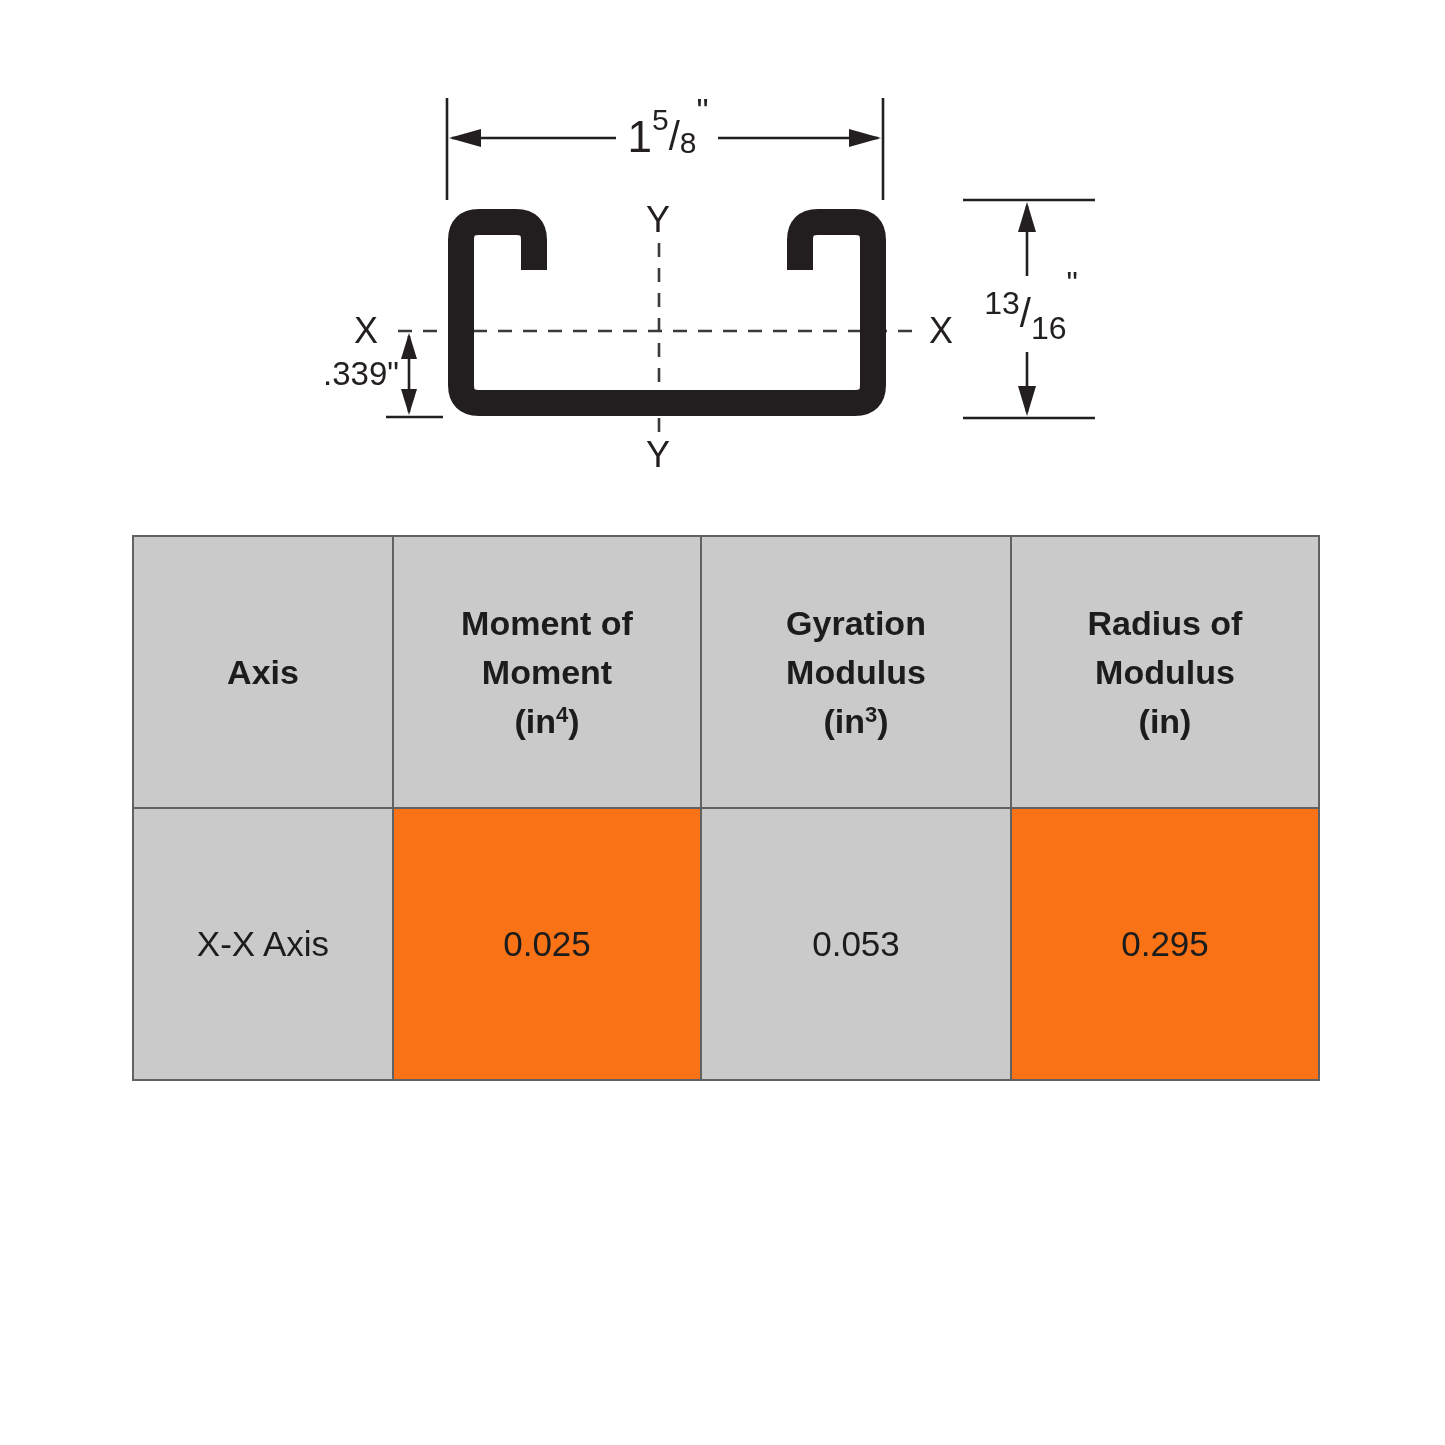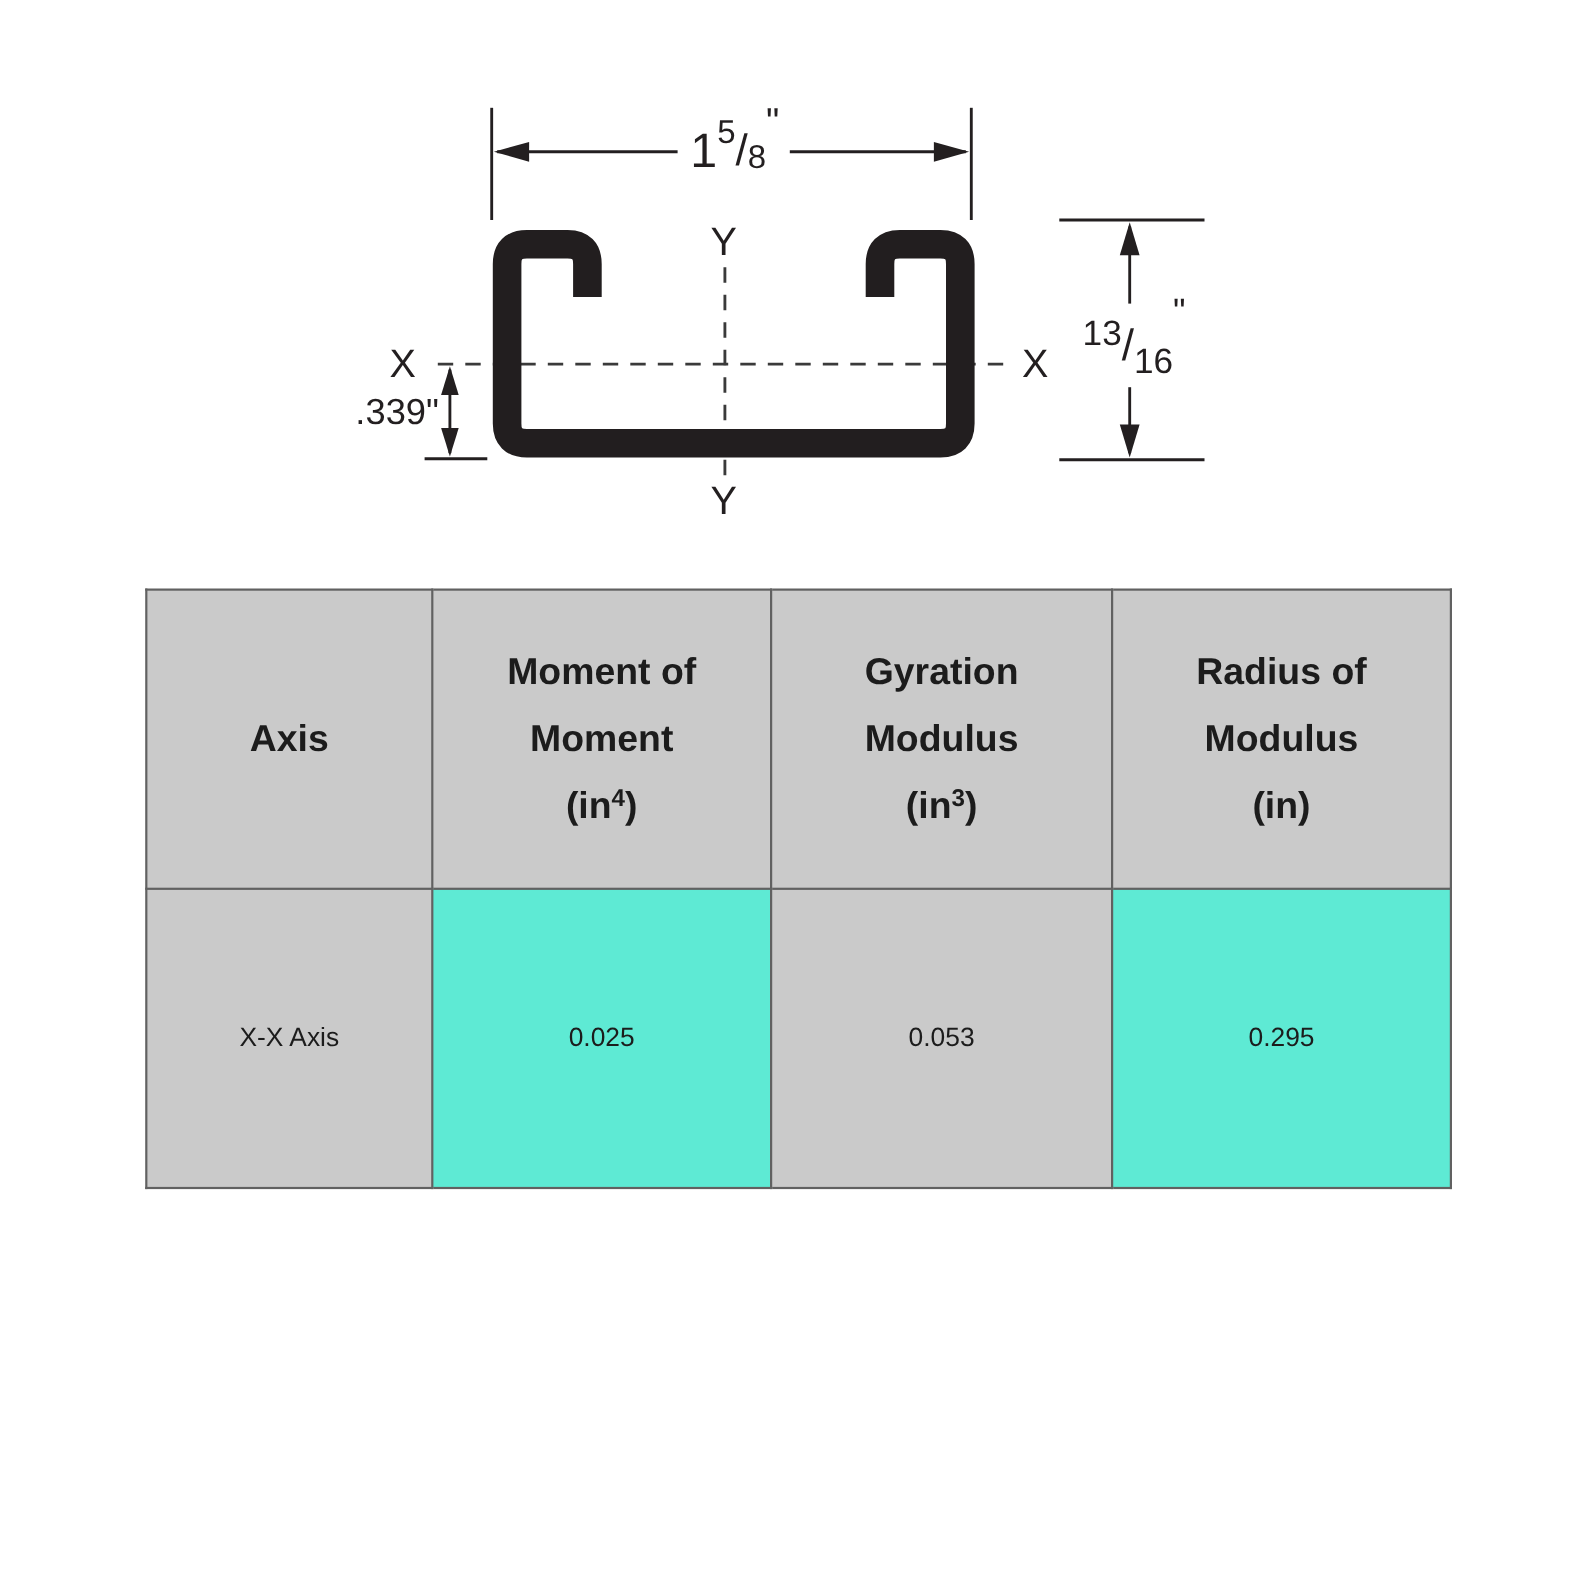--- a/index.html
+++ b/index.html
@@ -15,24 +15,24 @@
   svg .channel{stroke:#221e1f;stroke-width:26;fill:none;stroke-linecap:butt;stroke-linejoin:round;}
 
   table.props{
     position:absolute;left:132px;top:535px;border-collapse:collapse;table-layout:fixed;
   }
   table.props th,table.props td{
     border:2px solid #616161;text-align:center;vertical-align:middle;
     height:270px;padding:0;color:#1c1c1c;
   }
   table.props th{font-weight:bold;font-size:34px;}
-  table.props td{font-size:24px;font-weight:400;}
+  table.props td{font-size:35px;font-weight:400;}
   .gray{background:#cacaca;}
-  .white{background:#5eead4;}
-  .hline{line-height:1.0;margin:27px 0;}
+  .white{background:#f97316;}
+  .hline{line-height:1.0;margin:15px 0;}
   table.props sup{font-size:22px;vertical-align:11px;line-height:0;}
 </style>
 </head>
 <body>
 
 <div class="stage">
 
   <svg class="diagram" width="1445" height="530" viewBox="0 0 1445 530">
 
     <g>

